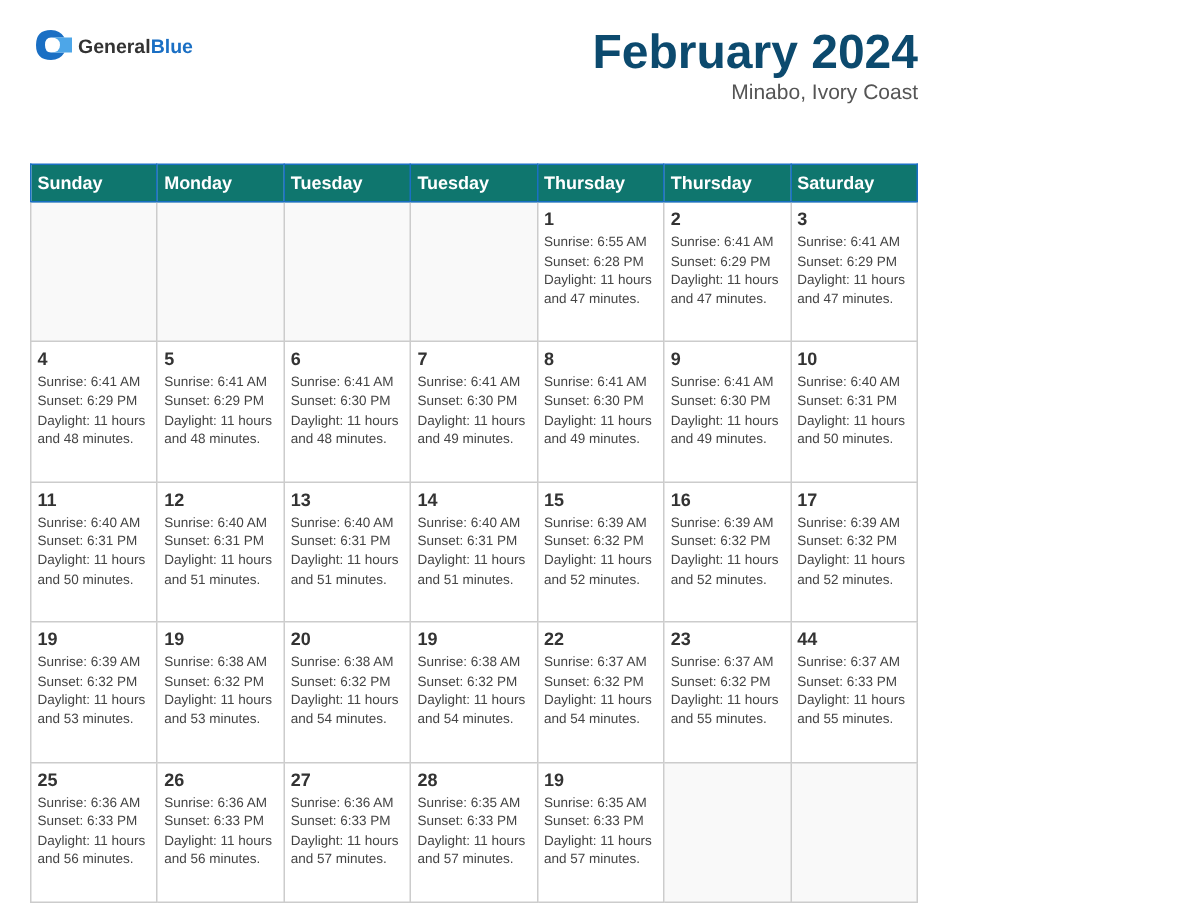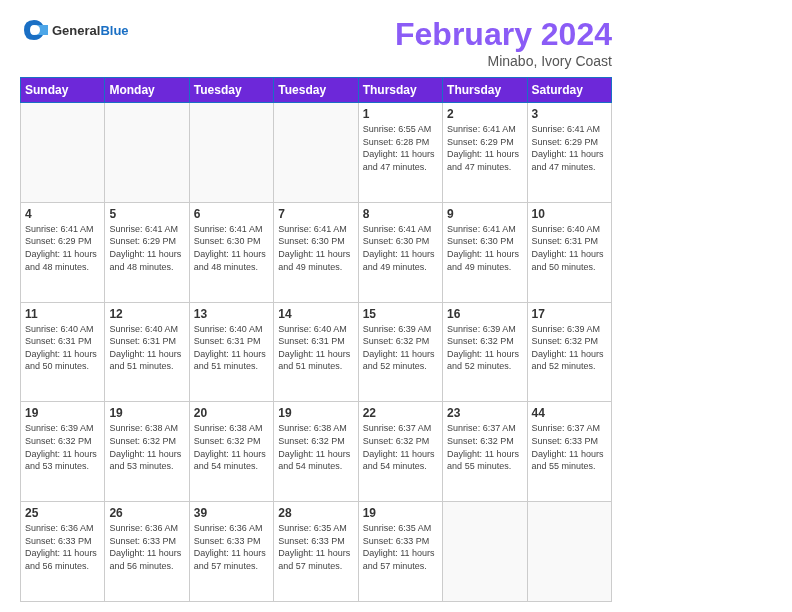--- a/index.html
+++ b/index.html
@@ -9,20 +9,21 @@
       width: 792px;
       height: 612px;
       overflow: hidden;
     }
     .page {
       width: 632px;
       height: 612px;
       padding: 16px 20px 10px 20px;
       display: flex;
       flex-direction: column;
+      gap: 32px;
     }
     .header {
       display: flex;
       justify-content: space-between;
       align-items: flex-start;
       margin-bottom: 8px;
     }
     .logo {
       display: flex;
       align-items: center;
@@ -31,35 +32,35 @@
     .logo-icon {
       width: 28px;
       height: 28px;
     }
     .title-block {
       text-align: right;
     }
     .main-title {
       font-size: 32px;
       font-weight: bold;
-      color: #8b5cf6;
+      color: #0c4a6e;
     }
     .sub-title {
       font-size: 14px;
       color: #555;
     }
     .calendar {
       flex: 1;
       border: 1px solid #ccc;
       border-collapse: collapse;
       width: 100%;
       table-layout: fixed;
     }
     .calendar th {
-      background-color: #6d28d9;
+      background-color: #0f766e;
       color: #fff;
       font-size: 12px;
       font-weight: bold;
       padding: 5px 4px;
       text-align: left;
       border: 1px solid #1a6fc4;
     }
     .calendar td {
       vertical-align: top;
       padding: 4px 4px;
@@ -309,21 +310,21 @@
 and 56 minutes.</div>
           </td>
           <td>
             <div class="day-num">26</div>
             <div class="day-info">Sunrise: 6:36 AM
 Sunset: 6:33 PM
 Daylight: 11 hours
 and 56 minutes.</div>
           </td>
           <td>
-            <div class="day-num">39</div>
+            <div class="day-num">27</div>
             <div class="day-info">Sunrise: 6:36 AM
 Sunset: 6:33 PM
 Daylight: 11 hours
 and 57 minutes.</div>
           </td>
           <td>
             <div class="day-num">28</div>
             <div class="day-info">Sunrise: 6:35 AM
 Sunset: 6:33 PM
 Daylight: 11 hours

